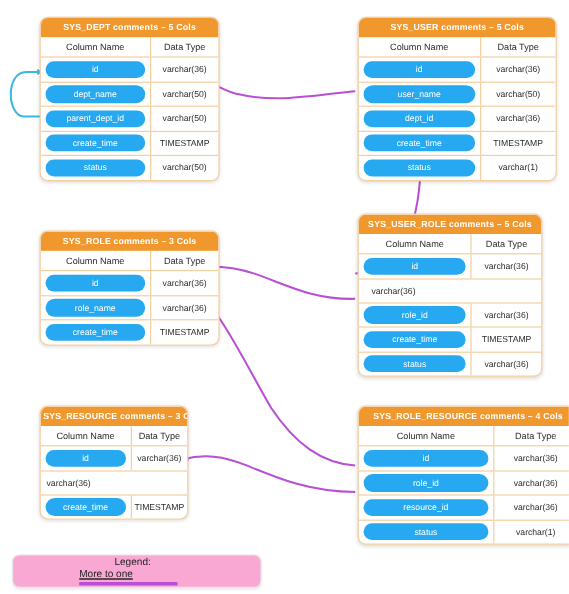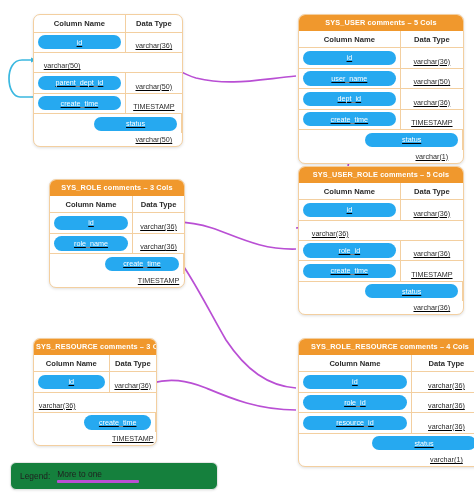--- a/index.html
+++ b/index.html
@@ -31,36 +31,35 @@
     letter-spacing:.15px;
     padding:3.4px 2px 3.2px;
     white-space:nowrap;
   }
   .col-head{
     display:flex;
     border-bottom:1px solid #f3cfa0;
   }
   .col-head div{
     font-size:7.6px;
-    font-weight:bold;
+    font-weight:normal;
     color:#2b2b2b;
     text-align:center;
     padding:4px 1px 3.6px;
   }
   .c-name{width:62%;border-right:1px solid #f3cfa0;box-sizing:border-box;}
   .c-type{width:38%;box-sizing:border-box;}
 
   .row{
     display:flex;
     border-bottom:1px solid #f3cfa0;
-    align-items:flex-end;
+    align-items:center;
     min-height:19px;
-    text-decoration:underline;
-  }
-  .row:last-child{border-bottom:none;flex-direction:column;}
+  }
+  .row:last-child{border-bottom:none;}
   .cell-name{
     width:62%;
     border-right:1px solid #f3cfa0;
     box-sizing:border-box;
     display:flex;
     align-items:center;
     justify-content:center;
     padding:2.6px 4px;
   }
   .pill{
@@ -80,31 +79,32 @@
     font-size:7.2px;
     color:#2b2b2b;
     text-align:center;
     padding:2px 1px;
   }
 
   .legend{
     position:absolute;
     left:10px;top:462px;
     width:208px;height:28px;
-    background:#15803d;
+    background:#f9a8d4;
     border:1px solid #e7e7e7;
     border-radius:6px;
     box-shadow:0 1px 2px rgba(0,0,0,0.08);
     display:flex;
     align-items:center;
     box-sizing:border-box;
     padding:0 9px;
+    flex-direction:column;
   }
   .legend-title{font-size:8.4px;color:#1f1f1f;margin-right:7px;}
-  .legend-item{margin-right:14px;}
+  .legend-item{margin-right:14px;text-decoration:underline;}
   .legend-label{font-size:8.4px;color:#1f1f1f;display:block;line-height:10px;}
   .legend-bar{display:block;height:3px;border-radius:1px;margin-top:1.5px;}
 </style>
 </head>
 <body>
 
 <div id="canvas">
 
   <svg id="wires" viewBox="0 0 474 495" xmlns="http://www.w3.org/2000/svg">
     <defs>
@@ -124,31 +124,35 @@
 
     <path d="M 296 249 C 260 250 236 236 212 228 C 194 222 176 220 152 224" fill="none" stroke="#b94fd4" stroke-width="1.7" marker-end="url(#arrow-p)"></path>
 
     <path d="M 296 388 C 268 386 246 370 226 340 C 206 306 186 262 154 228" fill="none" stroke="#b94fd4" stroke-width="1.7" marker-end="url(#arrow-p)"></path>
 
     <path d="M 296 410 C 258 410 230 398 206 388 C 186 380 170 378 152 383" fill="none" stroke="#b94fd4" stroke-width="1.7" marker-end="url(#arrow-p)"></path>
   </svg>
 
   <div id="tables-layer">
       <div class="table-card" style="left: 33px; top: 14px; width: 150px;">
-        <div class="col-head">
-          <div class="c-name">Column Name</div>
-          <div class="c-type">Data Type</div>
-        </div>
-        <div class="row">
-          <div class="cell-name">
-            <span class="pill">id</span>
-          </div>
-          <div class="cell-type">varchar(36)</div>
-        </div>
-        <div class="row">
+        <div class="table-header">SYS_DEPT comments – 5 Cols</div>
+        <div class="col-head">
+          <div class="c-name">Column Name</div>
+          <div class="c-type">Data Type</div>
+        </div>
+        <div class="row">
+          <div class="cell-name">
+            <span class="pill">id</span>
+          </div>
+          <div class="cell-type">varchar(36)</div>
+        </div>
+        <div class="row">
+          <div class="cell-name">
+            <span class="pill">dept_name</span>
+          </div>
           <div class="cell-type">varchar(50)</div>
         </div>
         <div class="row">
           <div class="cell-name">
             <span class="pill">parent_dept_id</span>
           </div>
           <div class="cell-type">varchar(50)</div>
         </div>
         <div class="row">
           <div class="cell-name">
@@ -193,21 +197,21 @@
           </div>
           <div class="cell-type">TIMESTAMP</div>
         </div>
         <div class="row">
           <div class="cell-name">
             <span class="pill">status</span>
           </div>
           <div class="cell-type">varchar(1)</div>
         </div>
       </div>
-      <div class="table-card" style="left: 33px; top: 179px; width: 136px; margin-left: 16px;">
+      <div class="table-card" style="left: 33px; top: 192px; width: 150px;">
         <div class="table-header">SYS_ROLE comments – 3 Cols</div>
         <div class="col-head">
           <div class="c-name">Column Name</div>
           <div class="c-type">Data Type</div>
         </div>
         <div class="row">
           <div class="cell-name">
             <span class="pill">id</span>
           </div>
           <div class="cell-type">varchar(36)</div>
@@ -218,21 +222,21 @@
           </div>
           <div class="cell-type">varchar(36)</div>
         </div>
         <div class="row">
           <div class="cell-name">
             <span class="pill">create_time</span>
           </div>
           <div class="cell-type">TIMESTAMP</div>
         </div>
       </div>
-      <div class="table-card" style="left: 298px; top: 166px; width: 166px;">
+      <div class="table-card" style="left: 298px; top: 178px; width: 154px;">
         <div class="table-header">SYS_USER_ROLE comments – 5 Cols</div>
         <div class="col-head">
           <div class="c-name">Column Name</div>
           <div class="c-type">Data Type</div>
         </div>
         <div class="row">
           <div class="cell-name">
             <span class="pill">id</span>
           </div>
           <div class="cell-type">varchar(36)</div>

